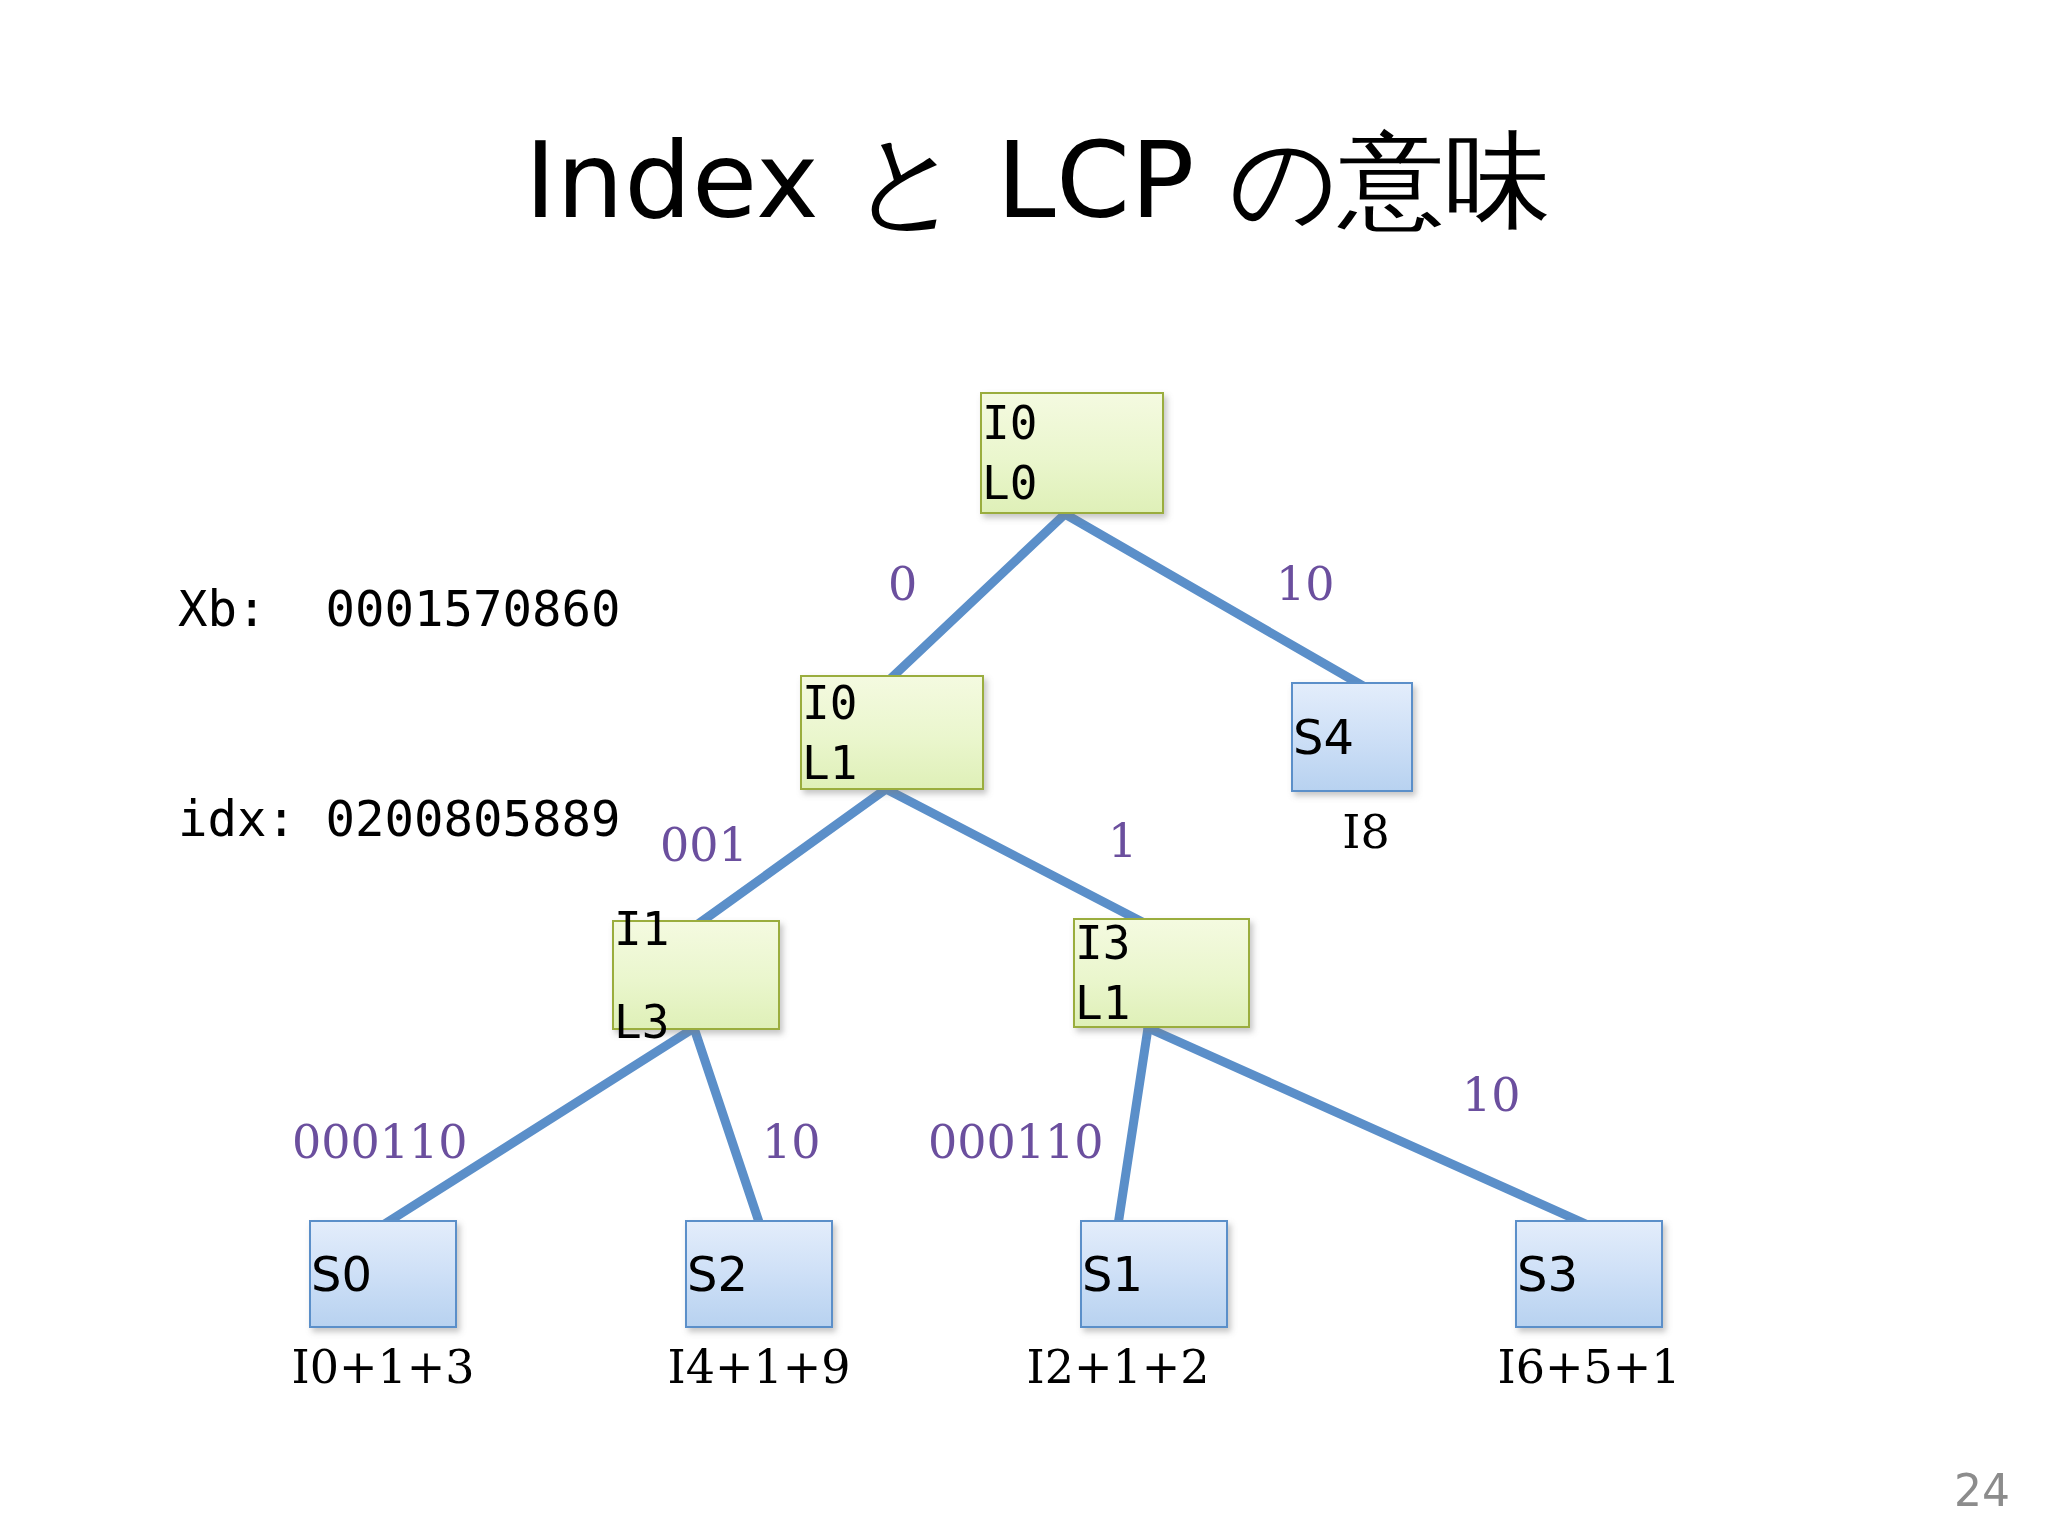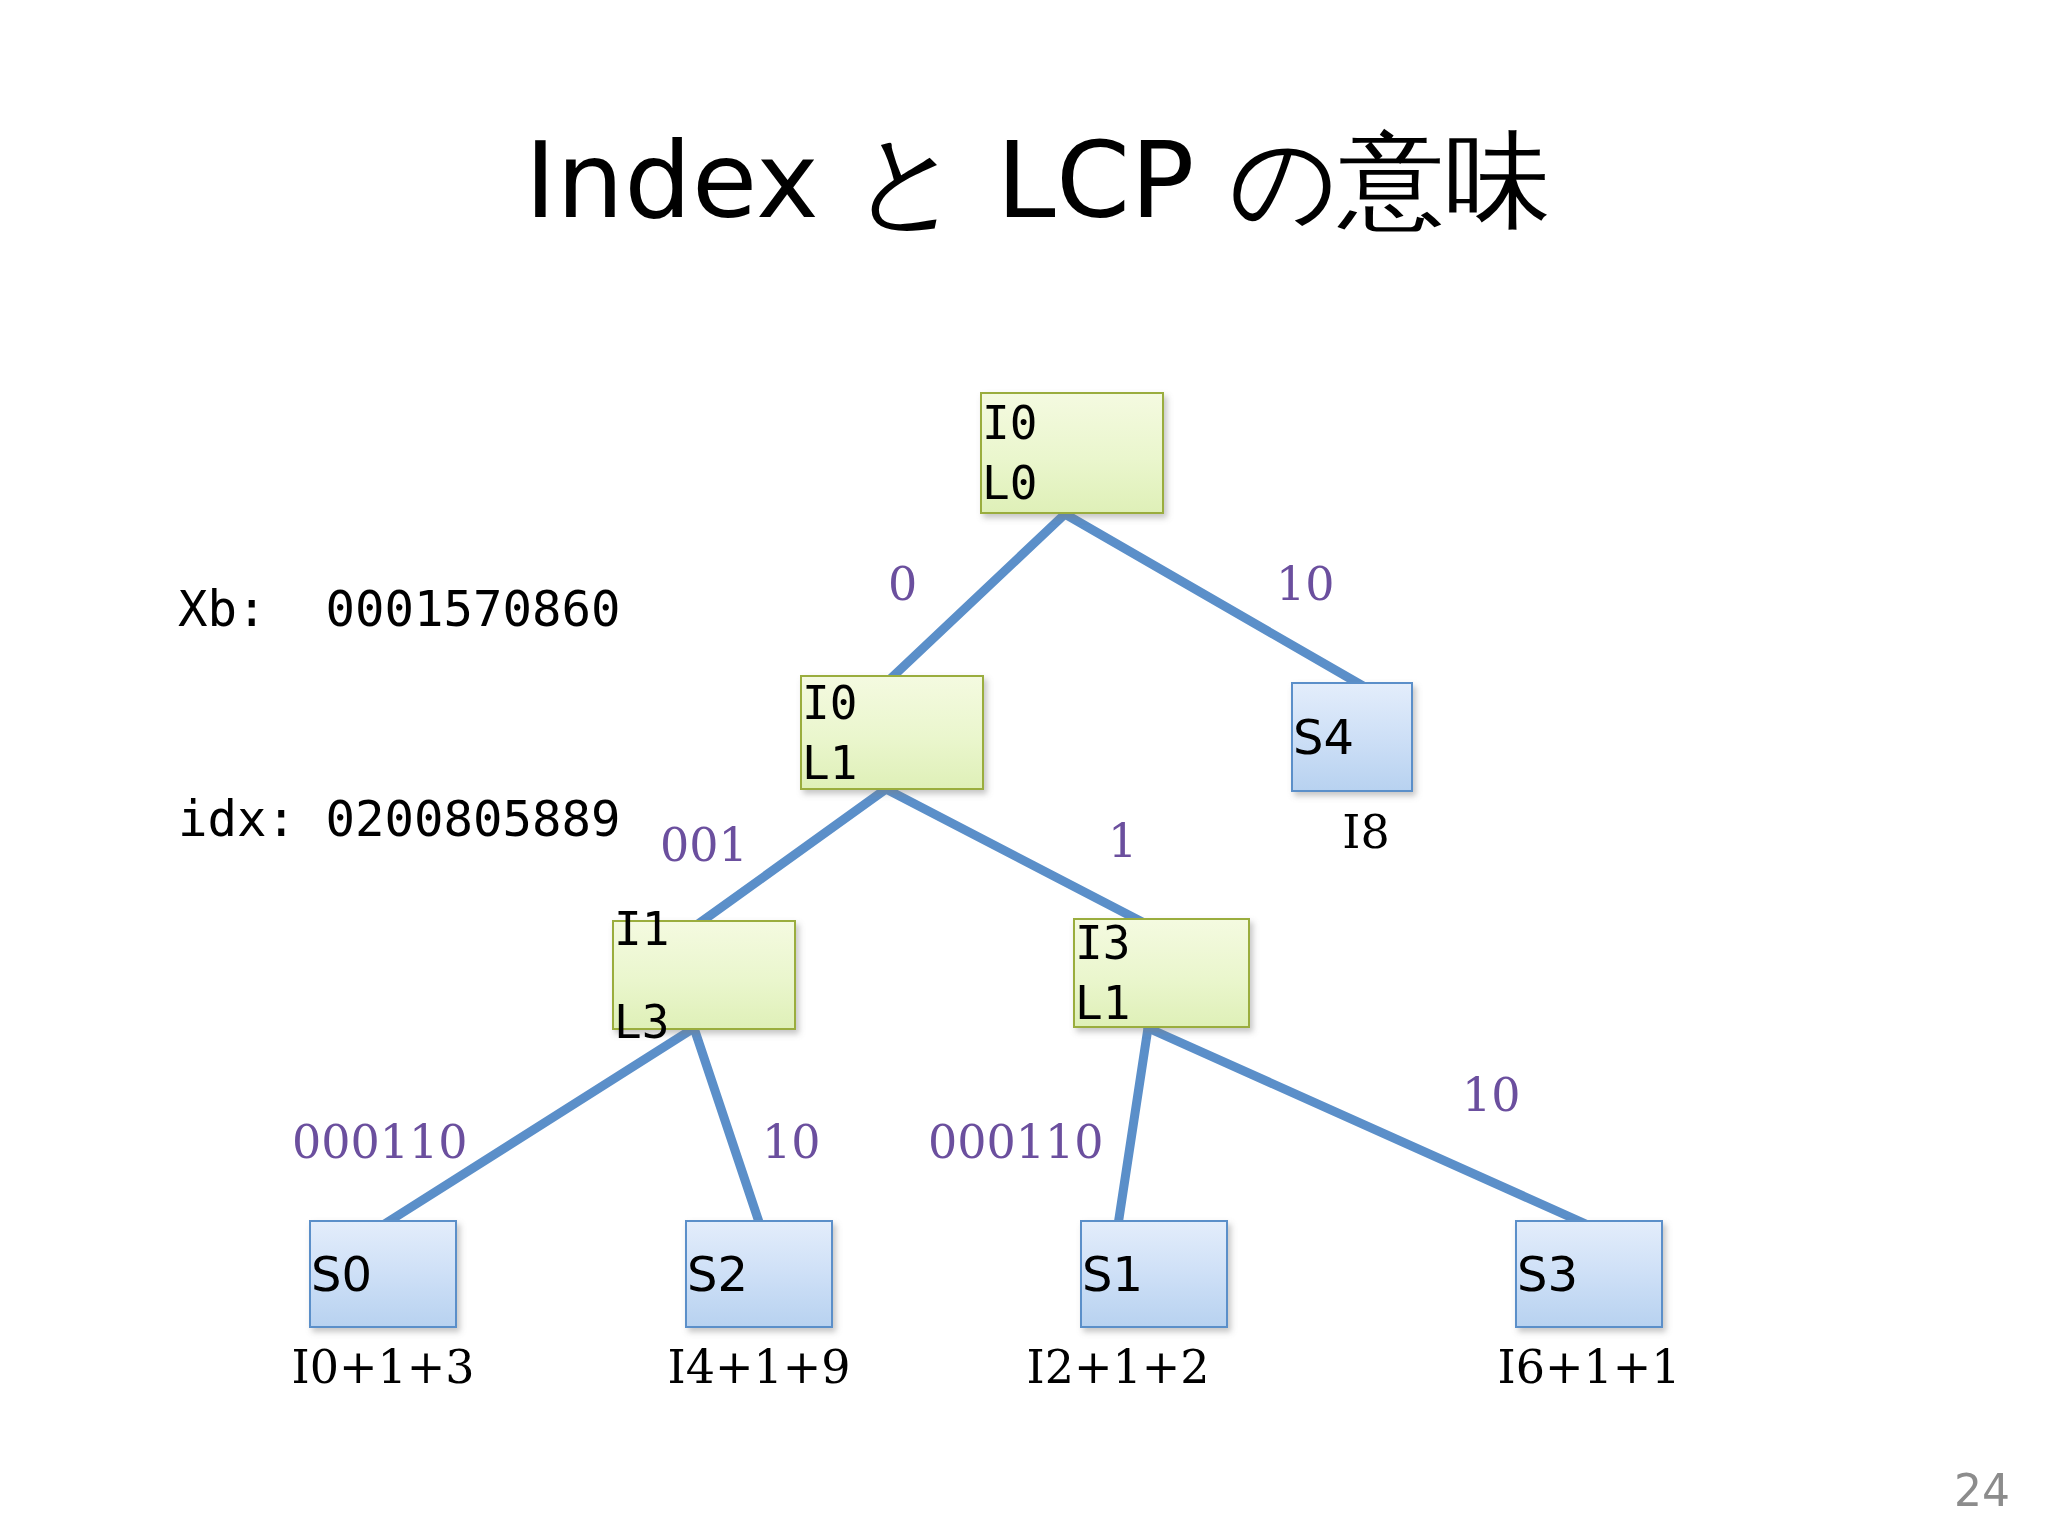--- a/index.html
+++ b/index.html
@@ -140,21 +140,21 @@
   <div class="node internal" style="left:980px; top:392px; width:184px; height:122px;">
     <span class="node-line">I0</span>
     <span class="node-line">L0</span>
   </div>
 
   <div class="node internal" style="left:800px; top:675px; width:184px; height:115px;">
     <span class="node-line">I0</span>
     <span class="node-line">L1</span>
   </div>
 
-  <div class="node internal" style="left:612px; top:920px; width:184px; height:110px;gap:33px;">
+  <div class="node internal" style="left:612px; top:920px; width:168px; height:110px;gap:33px;">
     <span class="node-line">I1</span>
     <span class="node-line">L3</span>
   </div>
 
   <div class="node internal" style="left:1073px; top:918px; width:177px; height:110px;">
     <span class="node-line">I3</span>
     <span class="node-line">L1</span>
   </div>
 
   <div class="node leaf" style="left:1291px; top:682px; width:122px; height:110px;">
@@ -173,21 +173,21 @@
   <div class="node-caption" style="left:659px; top:1340px; width:200px;">I4+1+9</div>
 
   <div class="node leaf" style="left:1044px; top:1220px; width:148px; height:108px;margin-left:36px;">
     <span class="node-line">S1</span>
   </div>
   <div class="node-caption" style="left:1018px; top:1340px; width:200px;">I2+1+2</div>
 
   <div class="node leaf" style="left:1515px; top:1220px; width:148px; height:108px;">
     <span class="node-line">S3</span>
   </div>
-  <div class="node-caption" style="left:1489px; top:1340px; width:200px;">I6+1+1</div>
+  <div class="node-caption" style="left:1489px; top:1340px; width:200px;">I6+5+1</div>
 
   <div class="edge-label" style="left:888px; top:557px;">0</div>
 
   <div class="edge-label" style="left:1276px; top:557px;">10</div>
 
   <div class="edge-label" style="left:660px; top:818px;">001</div>
 
   <div class="edge-label" style="left:1108px; top:814px;">1</div>
 
   <div class="edge-label" style="left:292px; top:1115px;">000110</div>

